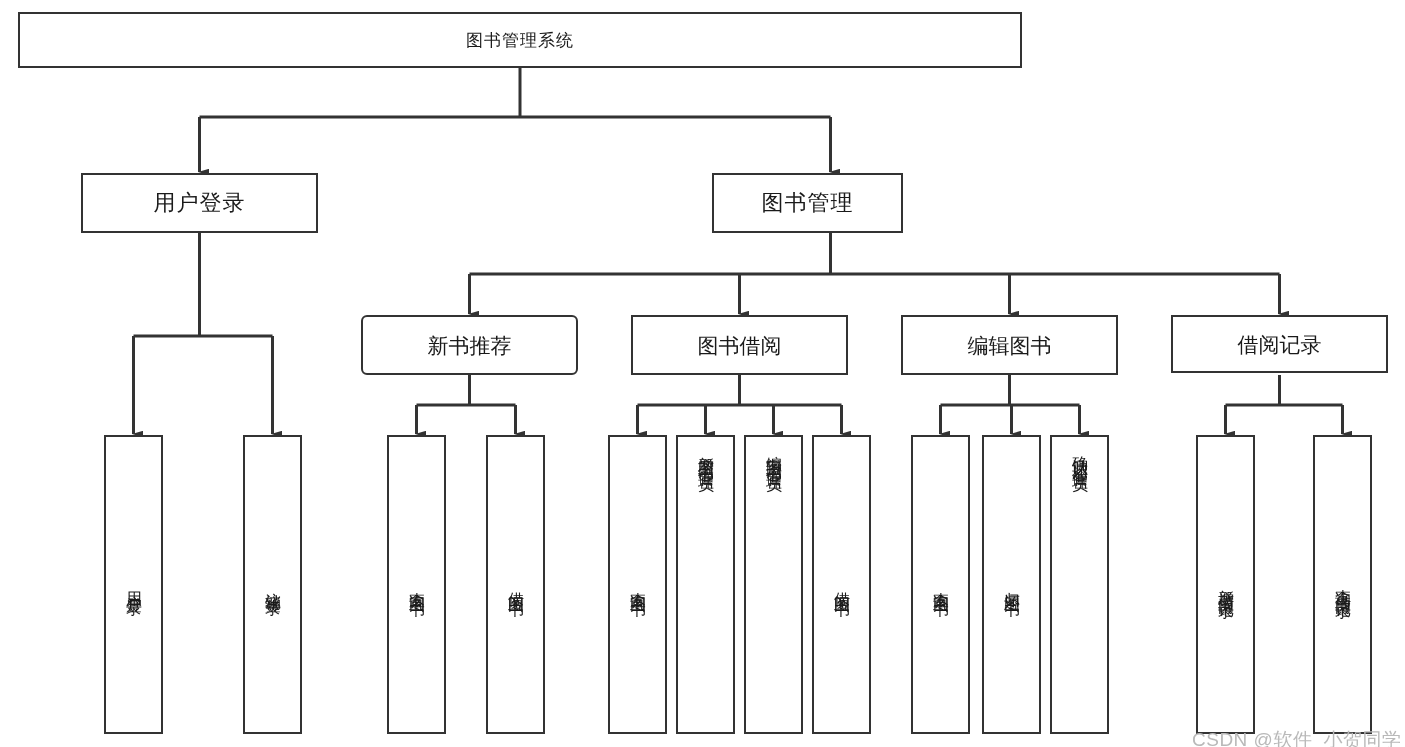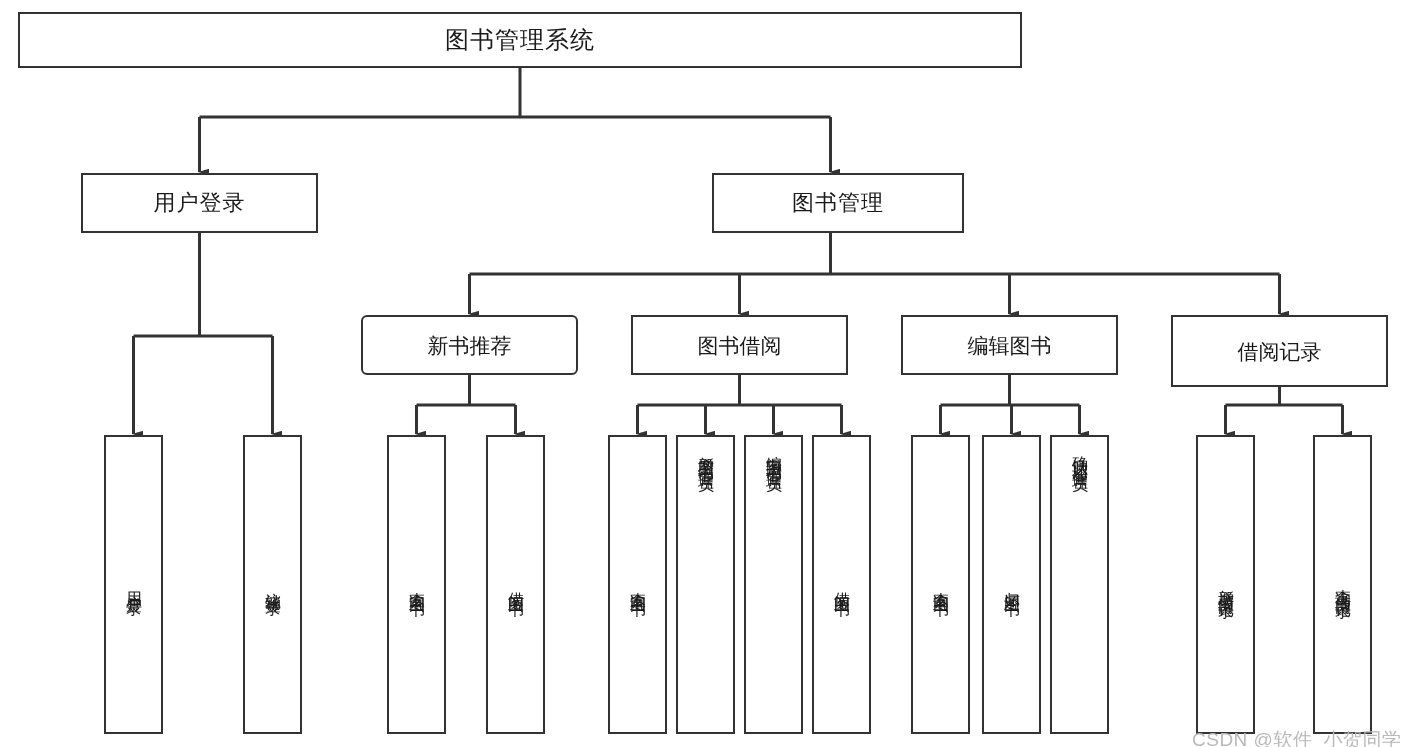--- a/index.html
+++ b/index.html
@@ -31,21 +31,21 @@
     box-sizing: border-box;
     border: 2px solid #333333;
     background: #ffffff;
     display: flex;
     align-items: center;
     justify-content: center;
     color: #1a1a1a;
     text-align: center;
   }
   .node.level-0 {
-    font-size: 24px;
+    font-size: 17px;
     letter-spacing: 1px;
   }
   .node.level-1 {
     font-size: 22px;
     letter-spacing: 1px;
   }
   .node.level-2 {
     font-size: 21px;
   }
   .node-label {
@@ -124,33 +124,33 @@
       </g>
   </svg>
 
   <div id="node-layer">
       <div class="node level-0" style="left: 18px; top: 12px; width: 1004px; height: 56px; border-color: rgb(51, 51, 51); background: rgb(255, 255, 255); color: rgb(26, 26, 26);">
         <span class="node-label">图书管理系统</span>
       </div>
       <div class="node level-1" style="left: 81px; top: 173px; width: 237px; height: 60px; border-color: rgb(51, 51, 51); background: rgb(255, 255, 255); color: rgb(26, 26, 26);">
         <span class="node-label">用户登录</span>
       </div>
-      <div class="node level-1" style="left: 712px; top: 173px; width: 252px; height: 60px; border-color: rgb(51, 51, 51); background: rgb(255, 255, 255); color: rgb(26, 26, 26);">
+      <div class="node level-1" style="left: 712px; top: 173px; width: 191px; height: 60px; border-color: rgb(51, 51, 51); background: rgb(255, 255, 255); color: rgb(26, 26, 26);">
         <span class="node-label">图书管理</span>
       </div>
       <div class="node level-2" style="left: 361px; top: 315px; width: 217px; height: 60px; border-color: rgb(51, 51, 51); background: rgb(255, 255, 255); color: rgb(26, 26, 26); border-radius: 6px;">
         <span class="node-label">新书推荐</span>
       </div>
       <div class="node level-2" style="left: 631px; top: 315px; width: 217px; height: 60px; border-color: rgb(51, 51, 51); background: rgb(255, 255, 255); color: rgb(26, 26, 26);">
         <span class="node-label">图书借阅</span>
       </div>
       <div class="node level-2" style="left: 901px; top: 315px; width: 217px; height: 60px; border-color: rgb(51, 51, 51); background: rgb(255, 255, 255); color: rgb(26, 26, 26);">
         <span class="node-label">编辑图书</span>
       </div>
-      <div class="node level-2" style="left: 1171px; top: 315px; width: 217px; height: 72px; border-color: rgb(51, 51, 51); background: rgb(255, 255, 255); color: rgb(26, 26, 26);">
+      <div class="node level-2" style="left: 1171px; top: 315px; width: 217px; height: 58px; border-color: rgb(51, 51, 51); background: rgb(255, 255, 255); color: rgb(26, 26, 26);">
         <span class="node-label">借阅记录</span>
       </div>
       <div class="node level-3 vertical" style="left: 104px; top: 435px; width: 59px; height: 299px; border-color: rgb(51, 51, 51); background: rgb(255, 255, 255); color: rgb(26, 26, 26);">
         <span class="node-label">用户登录</span>
       </div>
       <div class="node level-3 vertical" style="left: 243px; top: 435px; width: 59px; height: 299px; border-color: rgb(51, 51, 51); background: rgb(255, 255, 255); color: rgb(26, 26, 26);">
         <span class="node-label">注销登录</span>
       </div>
       <div class="node level-3 vertical" style="left: 387px; top: 435px; width: 59px; height: 299px; border-color: rgb(51, 51, 51); background: rgb(255, 255, 255); color: rgb(26, 26, 26);">
         <span class="node-label">查询图书</span>

